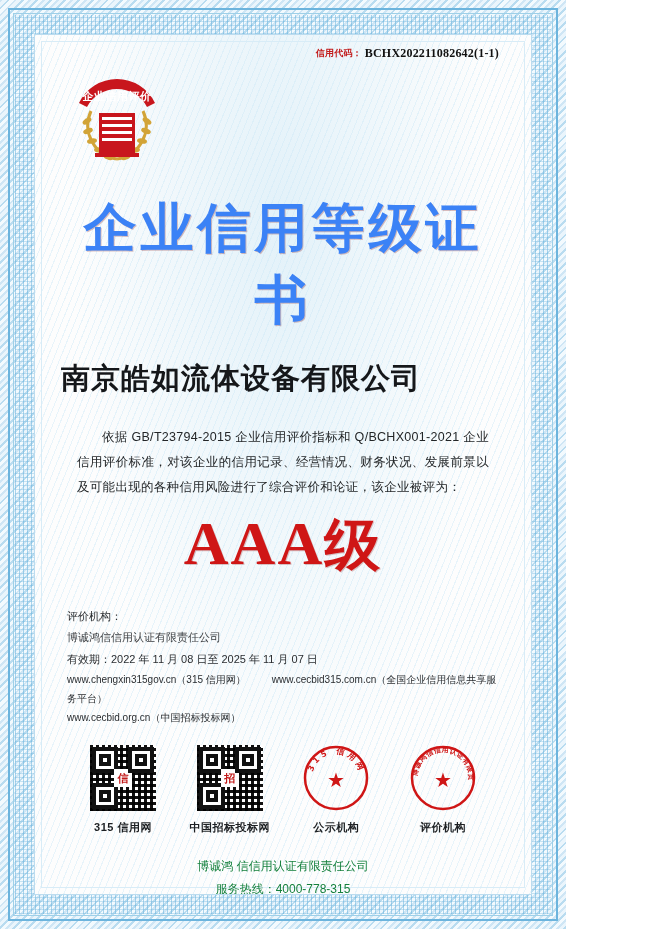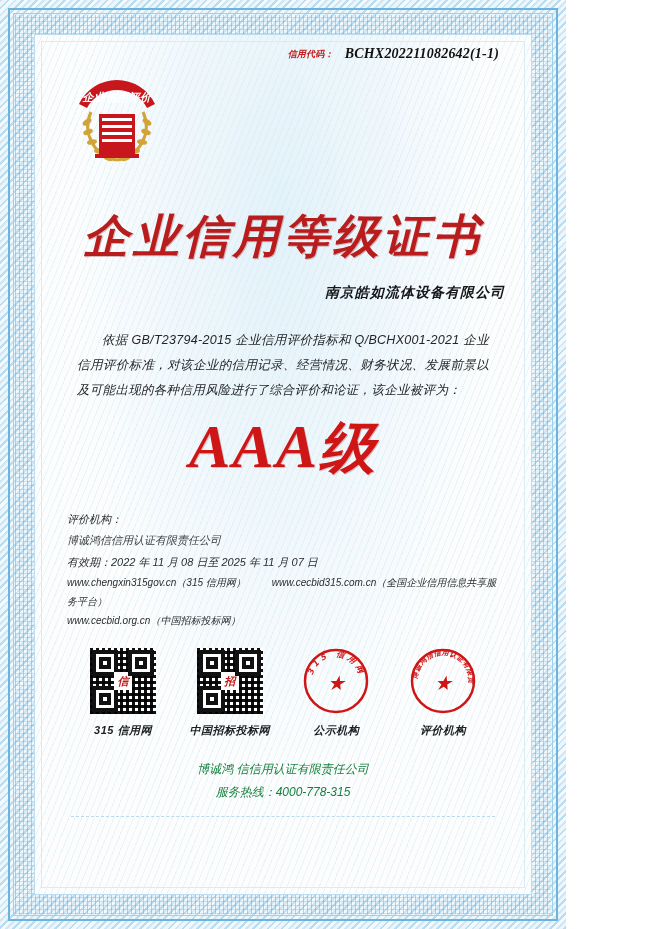--- a/index.html
+++ b/index.html
@@ -23,21 +23,20 @@
     background:
       repeating-linear-gradient(
         135deg,
         #cfe6f5 0px, #cfe6f5 2px,
         #eaf5fc 2px, #eaf5fc 5px,
         #b9dcf0 5px, #b9dcf0 7px,
         #f3fafe 7px, #f3fafe 10px
       ),
       #e3f2fb;
     padding: 18px;
-    font-style: italic;
   }
   .frame-ring-1 {
     position: absolute;
     inset: 8px;
     border: 2px solid #6cb4dd;
     box-sizing: border-box;
   }
   .frame-ring-2 {
     position: absolute;
     inset: 13px;
@@ -109,54 +108,53 @@
   }
   .serial-label {
     color: #c21a1a;
     font-weight: bold;
     font-size: 9px;
     margin-right: 3px;
   }
   .serial-value {
     font-family: "Liberation Serif", serif;
     font-weight: bold;
-    font-size: 14px;
+    font-size: 12px;
     color: #111;
     letter-spacing: 0.2px;
-    margin-left: 8px;
   }
 
   
   .emblem-wrap {
     display: flex;
     justify-content: flex-start;
     margin-top: 6px;
   }
   .emblem {
     width: 112px;
     height: 112px;
     position: relative;
   }
 
   
   .cert-title {
     text-align: center;
-    margin-top: 26px;
+    margin-top: 14px;
     font-family: "DejaVu Sans", sans-serif;
-    font-size: 46px;
-    font-weight: bold;
-    color: #b91c1c;
+    font-size: 53px;
+    font-weight: bold;
+    color: #3b82f6;
     letter-spacing: 4px;
     text-shadow: 1px 1px 0 rgba(120,0,0,0.25);
   }
   .company-name {
-    text-align: right;
-    margin-top: 16px;
+    text-align: left;
+    margin-top: 22px;
     font-family: "DejaVu Sans", sans-serif;
-    font-size: 14px;
+    font-size: 29px;
     font-weight: bold;
     color: #15171a;
     letter-spacing: 1px;
   }
 
   
   .body-text {
     margin: 26px 16px 0 16px;
     font-size: 12.5px;
     line-height: 2.0;

